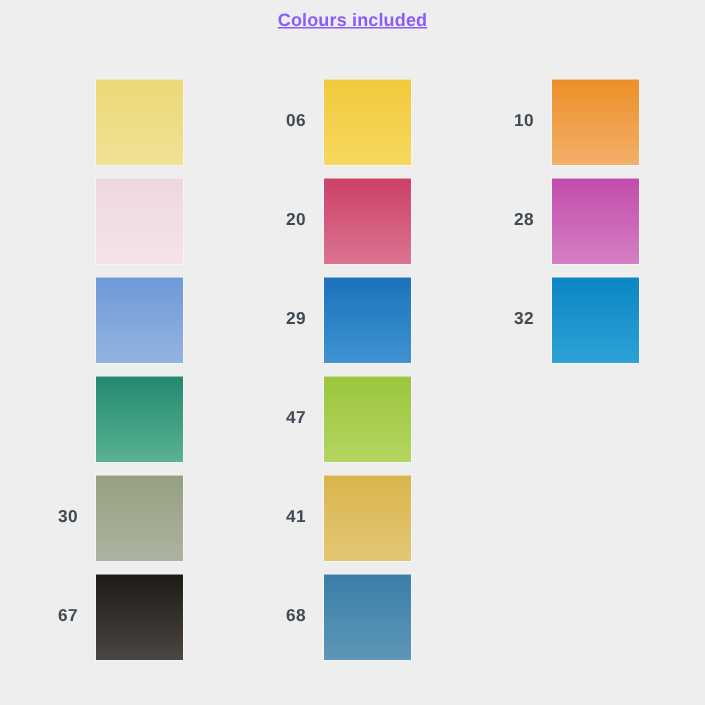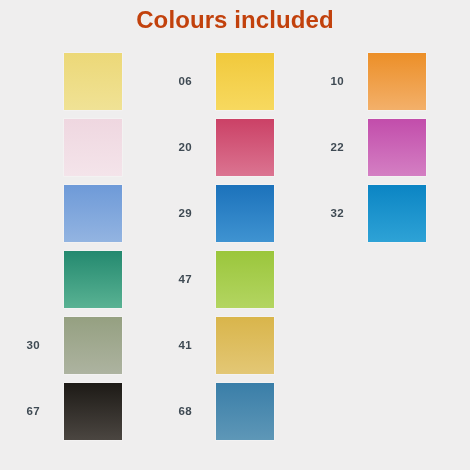--- a/index.html
+++ b/index.html
@@ -13,46 +13,46 @@
     background: #efeeee;
     font-family: "Liberation Sans", sans-serif;
     overflow: hidden;
     position: relative;
   }
 
   #page-title {
     margin: 0;
     padding-top: 6px;
     text-align: center;
-    font-size: 24px;
+    font-size: 12px;
     font-weight: bold;
-    color: #c2410c;
+    color: #8b5cf6;
     letter-spacing: 0.1px;
     font-family: "Liberation Sans", sans-serif;
+    text-decoration: underline;
   }
 
   
   .palette-grid {
     position: absolute;
     top: 48px;
     left: -30px;          
     width: 560px;
     display: grid;
     grid-template-columns: repeat(4, 152px);
     grid-auto-rows: 66px;
     column-gap: 0px;
     row-gap: 0px;
   }
 
   .swatch-cell {
     display: flex;
     align-items: center;
     justify-content: flex-end;
     height: 66px;
-    gap: 12px;
   }
 
   .swatch-label {
     font-size: 11.5px;
     font-weight: bold;
     color: #3f4a53;
     text-align: right;
     padding-right: 12px;
     letter-spacing: 0.3px;
     white-space: nowrap;
@@ -87,21 +87,21 @@
     <div class="swatch-cell"></div>
     <div class="swatch-cell">
       <span class="swatch-label"></span>
       <div class="swatch-chip" style="background: linear-gradient(rgb(239, 215, 224) 0%, rgb(244, 228, 234) 100%);"></div>
     </div>
     <div class="swatch-cell">
       <span class="swatch-label">20</span>
       <div class="swatch-chip" style="background: linear-gradient(rgb(203, 65, 102) 0%, rgb(219, 116, 145) 100%);"></div>
     </div>
     <div class="swatch-cell">
-      <span class="swatch-label">22</span>
+      <span class="swatch-label">28</span>
       <div class="swatch-chip" style="background: linear-gradient(rgb(194, 77, 171) 0%, rgb(212, 127, 195) 100%);"></div>
     </div>
     <div class="swatch-cell"></div>
     <div class="swatch-cell">
       <span class="swatch-label"></span>
       <div class="swatch-chip" style="background: linear-gradient(rgb(110, 154, 216) 0%, rgb(147, 180, 225) 100%);"></div>
     </div>
     <div class="swatch-cell">
       <span class="swatch-label">29</span>
       <div class="swatch-chip" style="background: linear-gradient(rgb(28, 114, 187) 0%, rgb(63, 147, 209) 100%);"></div>

